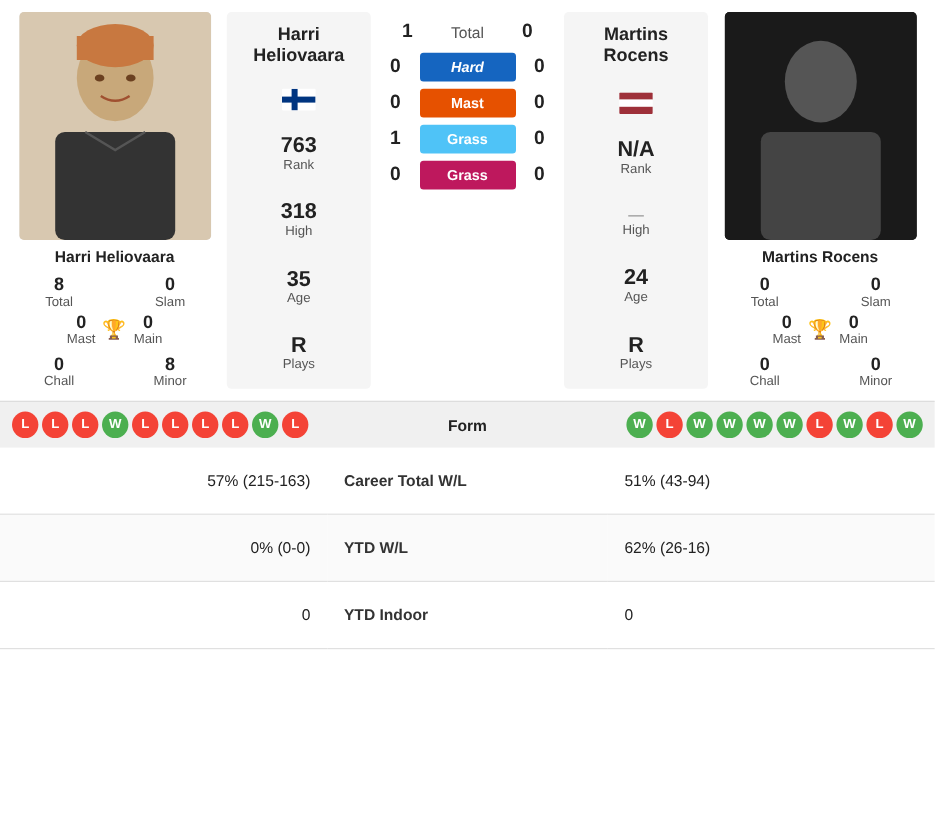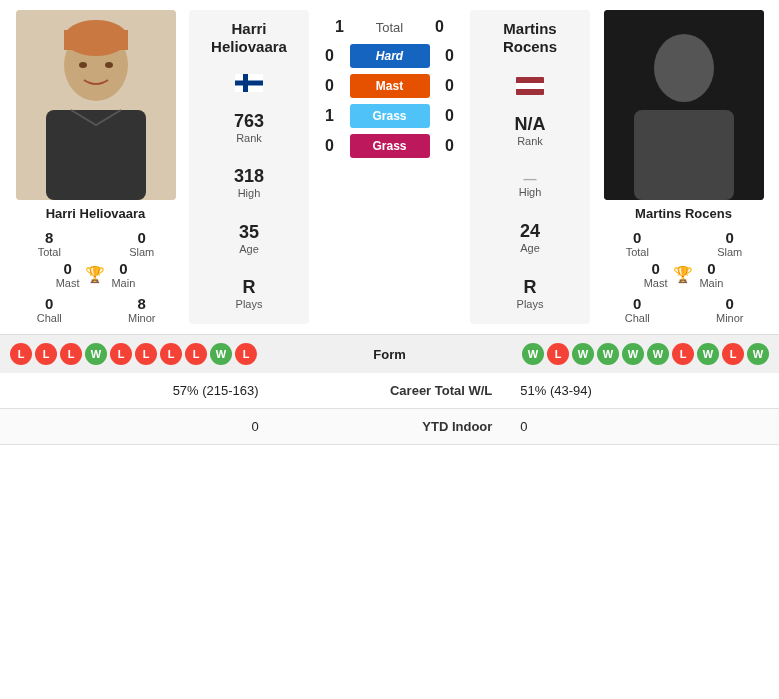--- a/index.html
+++ b/index.html
@@ -249,29 +249,29 @@
       width: 100%;
       border-collapse: collapse;
     }
     .stats-table tr {
       border-bottom: 1px solid #e0e0e0;
     }
     .stats-table tr:nth-child(even) {
       background: #fafafa;
     }
     .stats-table td {
-      padding: 10px 14px;
+      padding: 20px 14px;
       font-size: 13px;
     }
     .stats-table td:first-child {
       text-align: right;
       width: 35%;
     }
     .stats-table td:nth-child(2) {
-      text-align: right;
+      text-align: left;
       font-weight: bold;
       width: 30%;
       color: #333;
     }
     .stats-table td:last-child {
       text-align: left;
       width: 35%;
     }
     .flag-latvia {
       display: inline-flex;
@@ -524,18 +524,23 @@
 </div>
 
 <table class="stats-table">
   <tbody>
       <tr>
     <td>57% (215-163)</td>
     <td>Career Total W/L</td>
     <td>51% (43-94)</td>
   </tr>
   <tr>
+    <td>0% (0-0)</td>
+    <td>YTD W/L</td>
+    <td>62% (26-16)</td>
+  </tr>
+  <tr>
     <td>0</td>
     <td>YTD Indoor</td>
     <td>0</td>
   </tr>
 </tbody>
   </table>
 
 </body></html>

